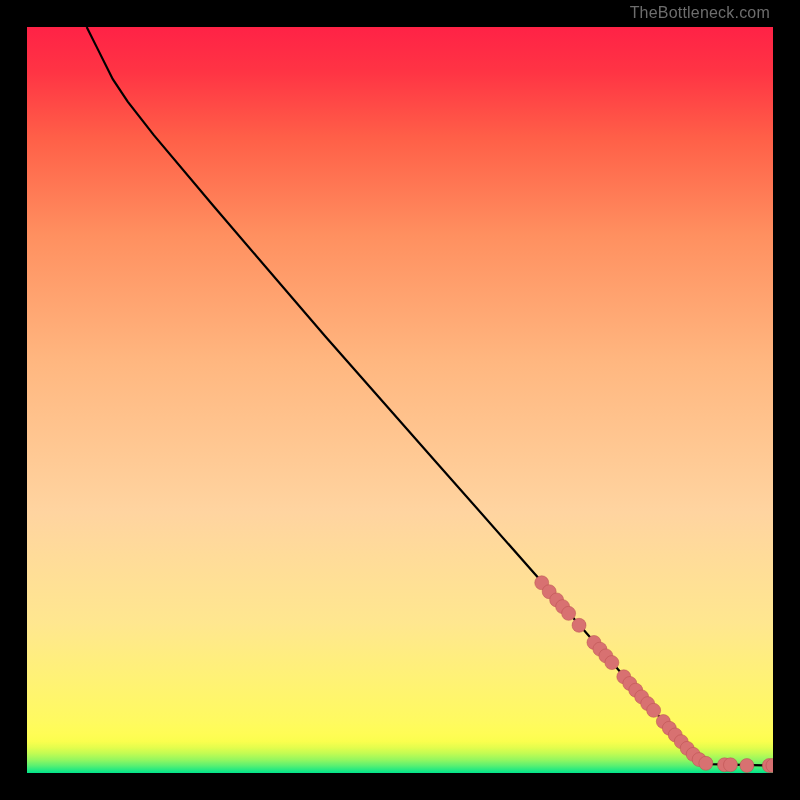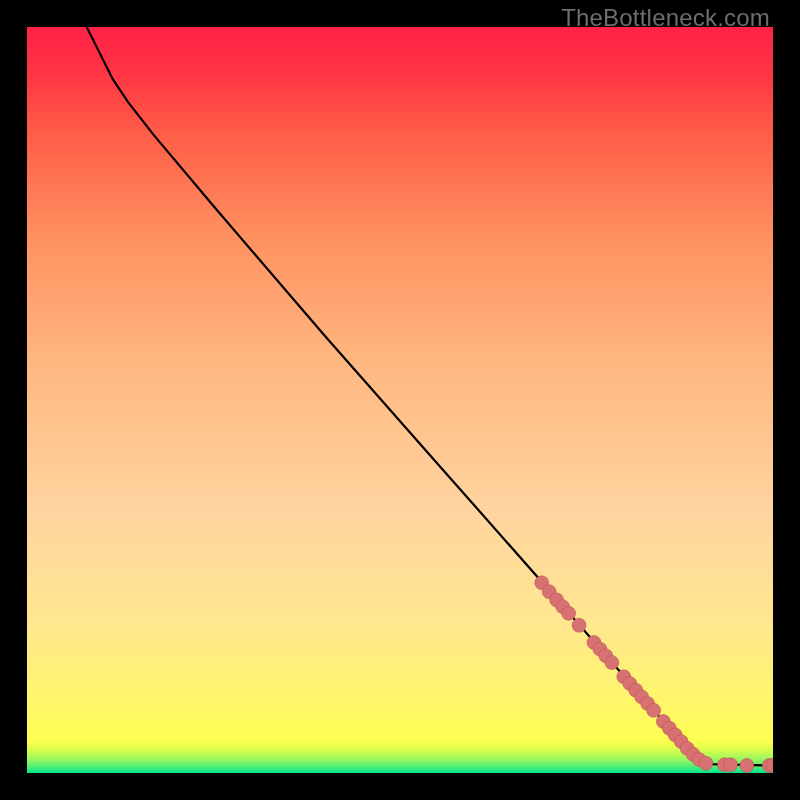--- a/index.html
+++ b/index.html
@@ -43,21 +43,21 @@
       #ff6048 85%,
       #ff3444 94%,
       #ff2246 100%
     );
   }
   .attribution {
     position: absolute;
     top: 4px;
     right: 30px;
     color: #6d6d6d;
-    font-size: 24px;
+    font-size: 16px;
     letter-spacing: 0.2px;
     font-weight: 400;
   }
   svg.curve {
     position: absolute;
     left: 0;
     top: 0;
     width: 746px;
     height: 746px;
   }

